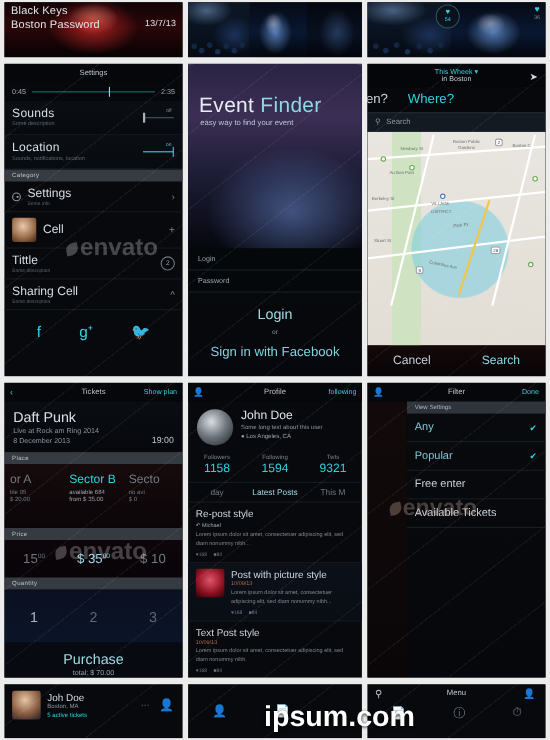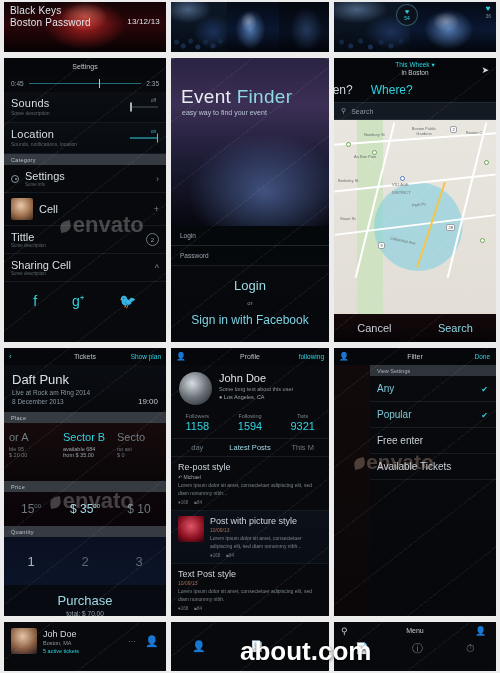--- a/index.html
+++ b/index.html
@@ -291,21 +291,21 @@
 </style>
 </head>
 <body>
 
 <div class="sheet">
 
   <div class="panel" id="banner-left">
     <div class="photo stagered"></div>
     <div class="ev-title" style="left:6px; top:3px; font-size:10px;">Black Keys</div>
     <div class="ev-title" style="left:6px; top:15px; font-size:10px;">Boston Password</div>
-    <div class="ev-title" style="right:6px; top:15px; font-size:8px;">13/12/13</div>
+    <div class="ev-title" style="right:6px; top:15px; font-size:8px;">13/7/13</div>
   </div>
 
   <div class="panel" id="banner-mid">
     <div class="banner-split photo crowd" style="left:0; width:56px;"></div>
     <div class="banner-split photo singer" style="left:56px; width:52px;"></div>
     <div class="banner-split photo guitar" style="left:108px; right:0;"></div>
   </div>
 
   <div class="panel" id="banner-right">
     <div class="banner-split photo crowd" style="left:0; width:76px;"></div>
@@ -686,15 +686,15 @@
 
   <div class="wm" id="wm-envato1">
     <span class="leaf"></span><span>envato</span>
   </div>
   <div class="wm" id="wm-envato2">
     <span class="leaf"></span><span>envato</span>
   </div>
   <div class="wm" id="wm-envato3">
     <span class="leaf"></span><span>envato</span>
   </div>
-  <div class="wm" id="wm-gfxtra">about.com</div>
+  <div class="wm" id="wm-gfxtra">ipsum.com</div>
 
 </div>
 
 </body></html>

